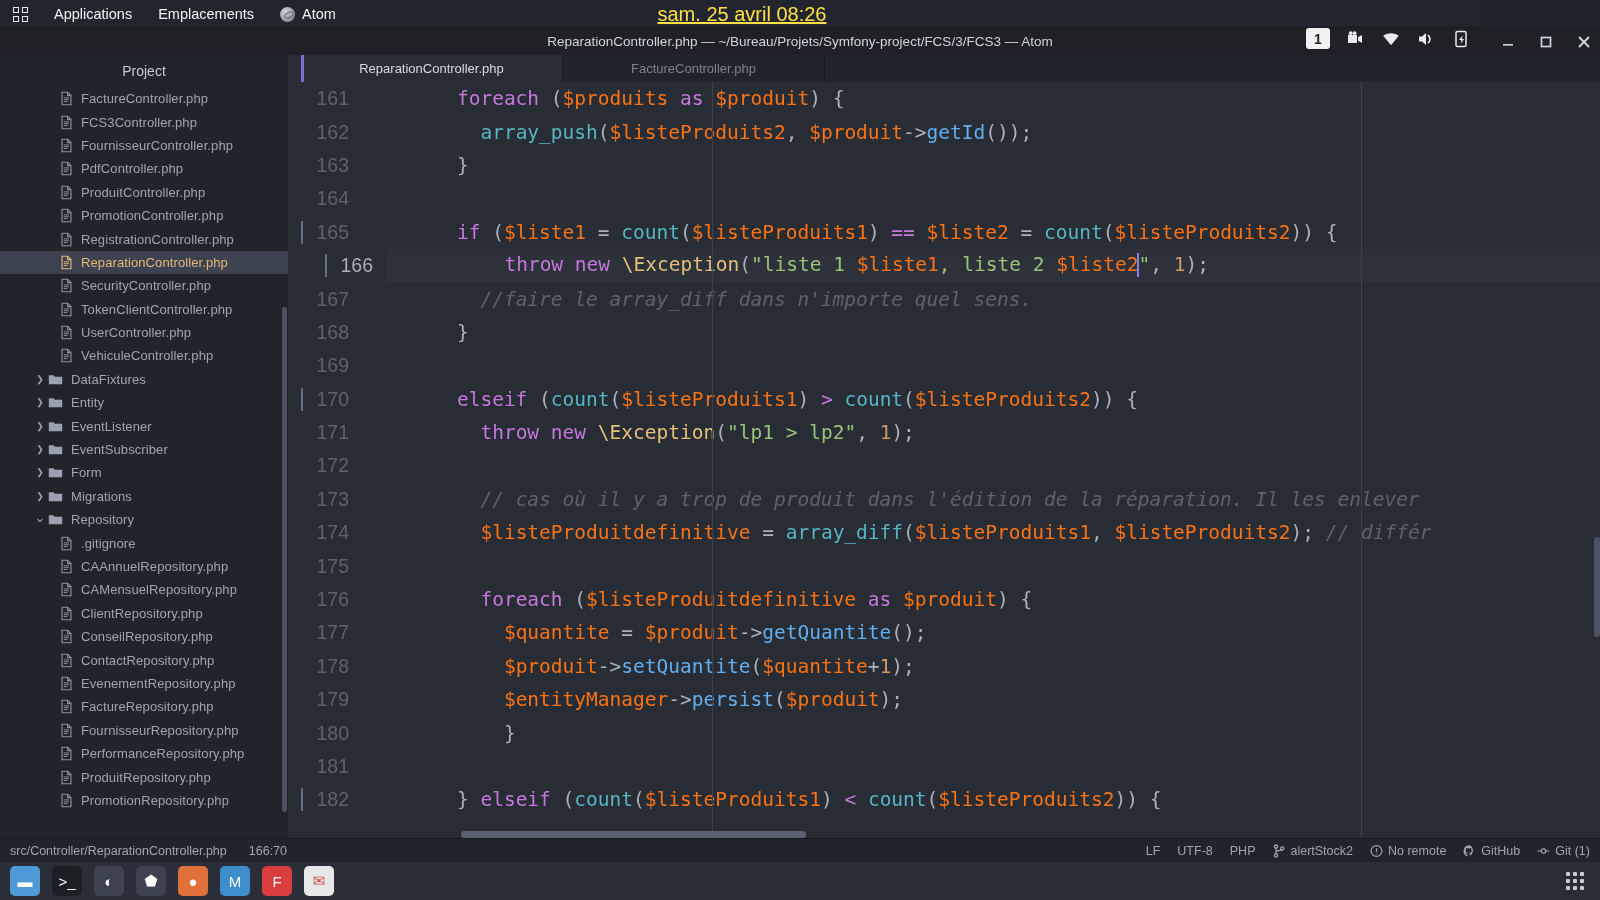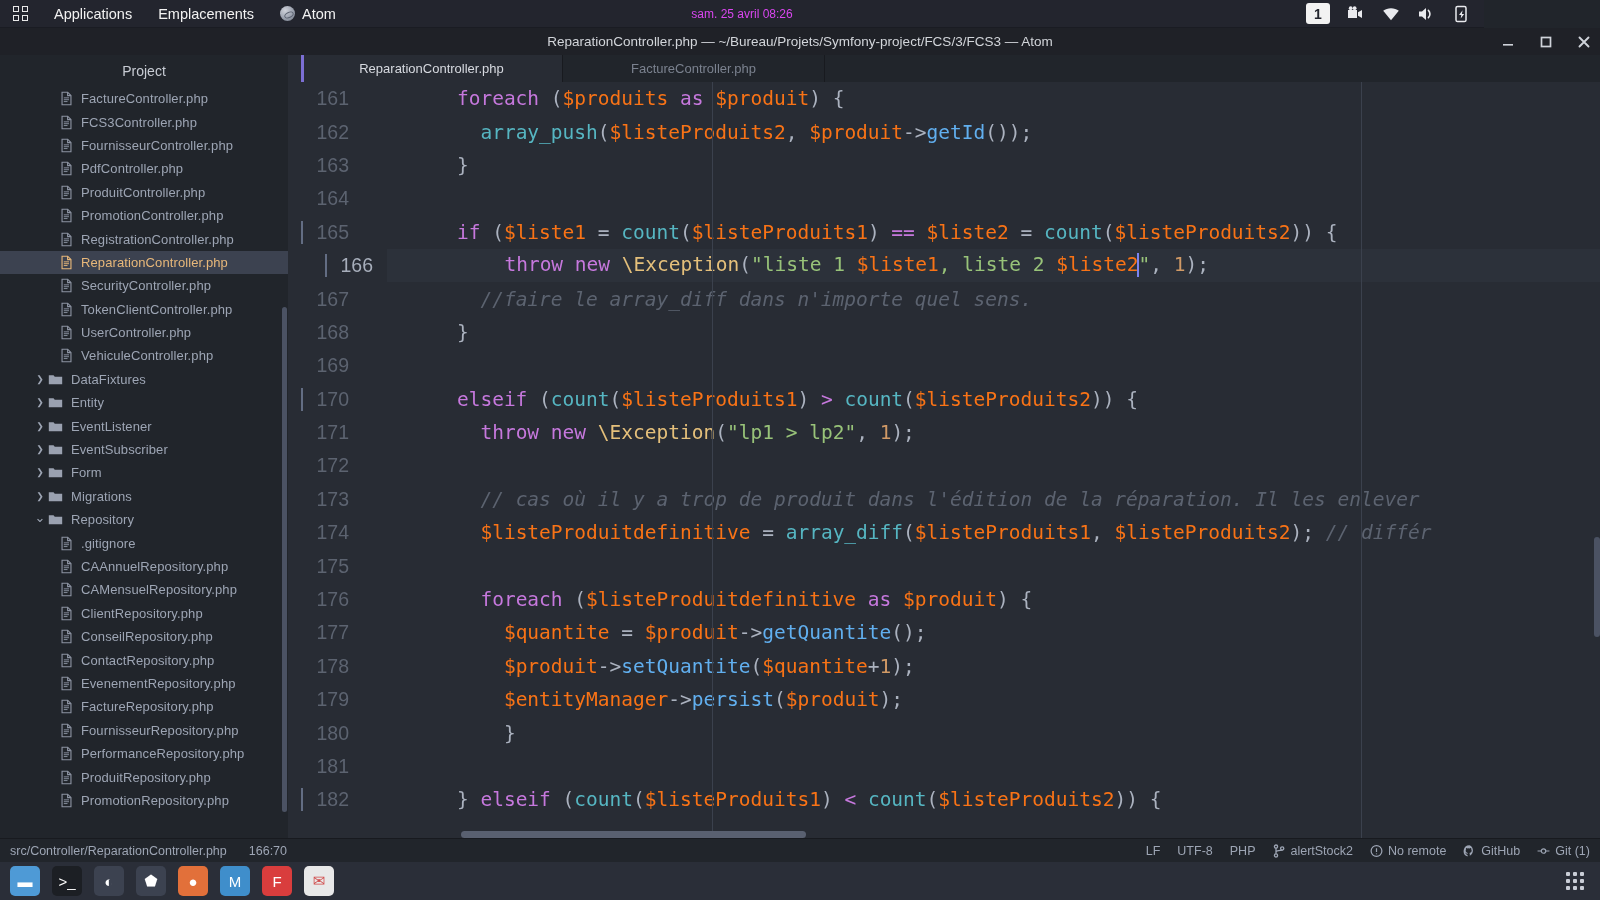--- a/index.html
+++ b/index.html
@@ -7,23 +7,24 @@
     width: 1600px; height: 900px;
     background: #21252b;
     font-family: "Liberation Sans", sans-serif;
     overflow: hidden;
   }
 
   
   #top-panel {
     position: absolute; left: 0; top: 0; width: 1484px; height: 28px;
     background: #23252e;
-    display: flex; align-items: center;
+    display: flex; align-items: flex-start;
     color: #ffffff; font-size: 14.5px;
     border-bottom: 1px solid #1a1c23;
+    flex-direction: column;
   }
   #panel-left { display: flex; align-items: center; height: 28px; }
   .panel-btn {
     display: flex; align-items: center; gap: 7px;
     height: 28px; padding: 0 13px; color: #f2f2f2; font-size: 14.5px;
     white-space: nowrap;
   }
   .grid-icon { display: grid; grid-template-columns: 6px 6px; grid-template-rows: 6px 6px; gap: 3px; }
   .grid-icon i { border: 1.4px solid #e8e8e8; display: block; }
   .atom-dot {
@@ -31,21 +32,21 @@
     background: radial-gradient(circle at 35% 30%, #cfd2da 0%, #9aa0ad 55%, #6f7682 100%);
     position: relative;
   }
   .atom-dot::after {
     content: ""; position: absolute; left: 3.5px; top: 5.5px; width: 8px; height: 4px;
     border: 1.3px solid #5b6270; border-radius: 50%; transform: rotate(-25deg);
   }
   #panel-clock {
     position: absolute; left: 0; right: 0; top: 0; height: 28px;
     display: flex; align-items: center; justify-content: center;
-    font-size: 12px; color: #d946ef; pointer-events: none;
+    font-size: 20px; color: #fde047; pointer-events: none; text-decoration: underline;
   }
   #panel-right {
     margin-left: auto; display: flex; align-items: center; gap: 16px;
     padding-right: 14px; height: 28px; position: relative; z-index: 2;
   }
   #workspace-badge {
     min-width: 24px; height: 21px; background: #f2f2f2; color: #23252e;
     border-radius: 3px; font-size: 14px; font-weight: bold;
     display: flex; align-items: center; justify-content: center; padding: 0 5px;
   }

